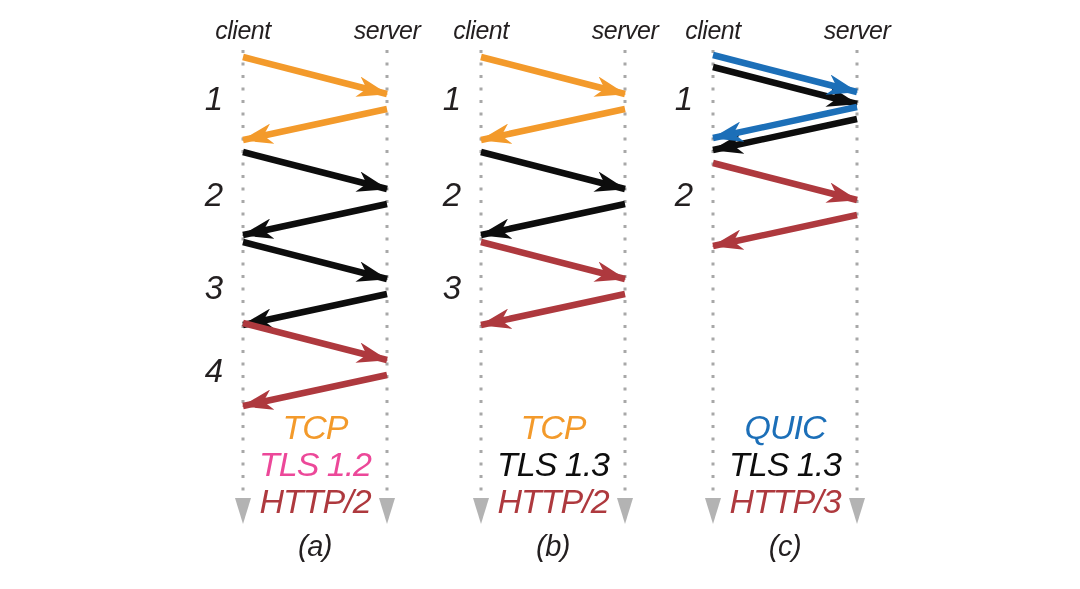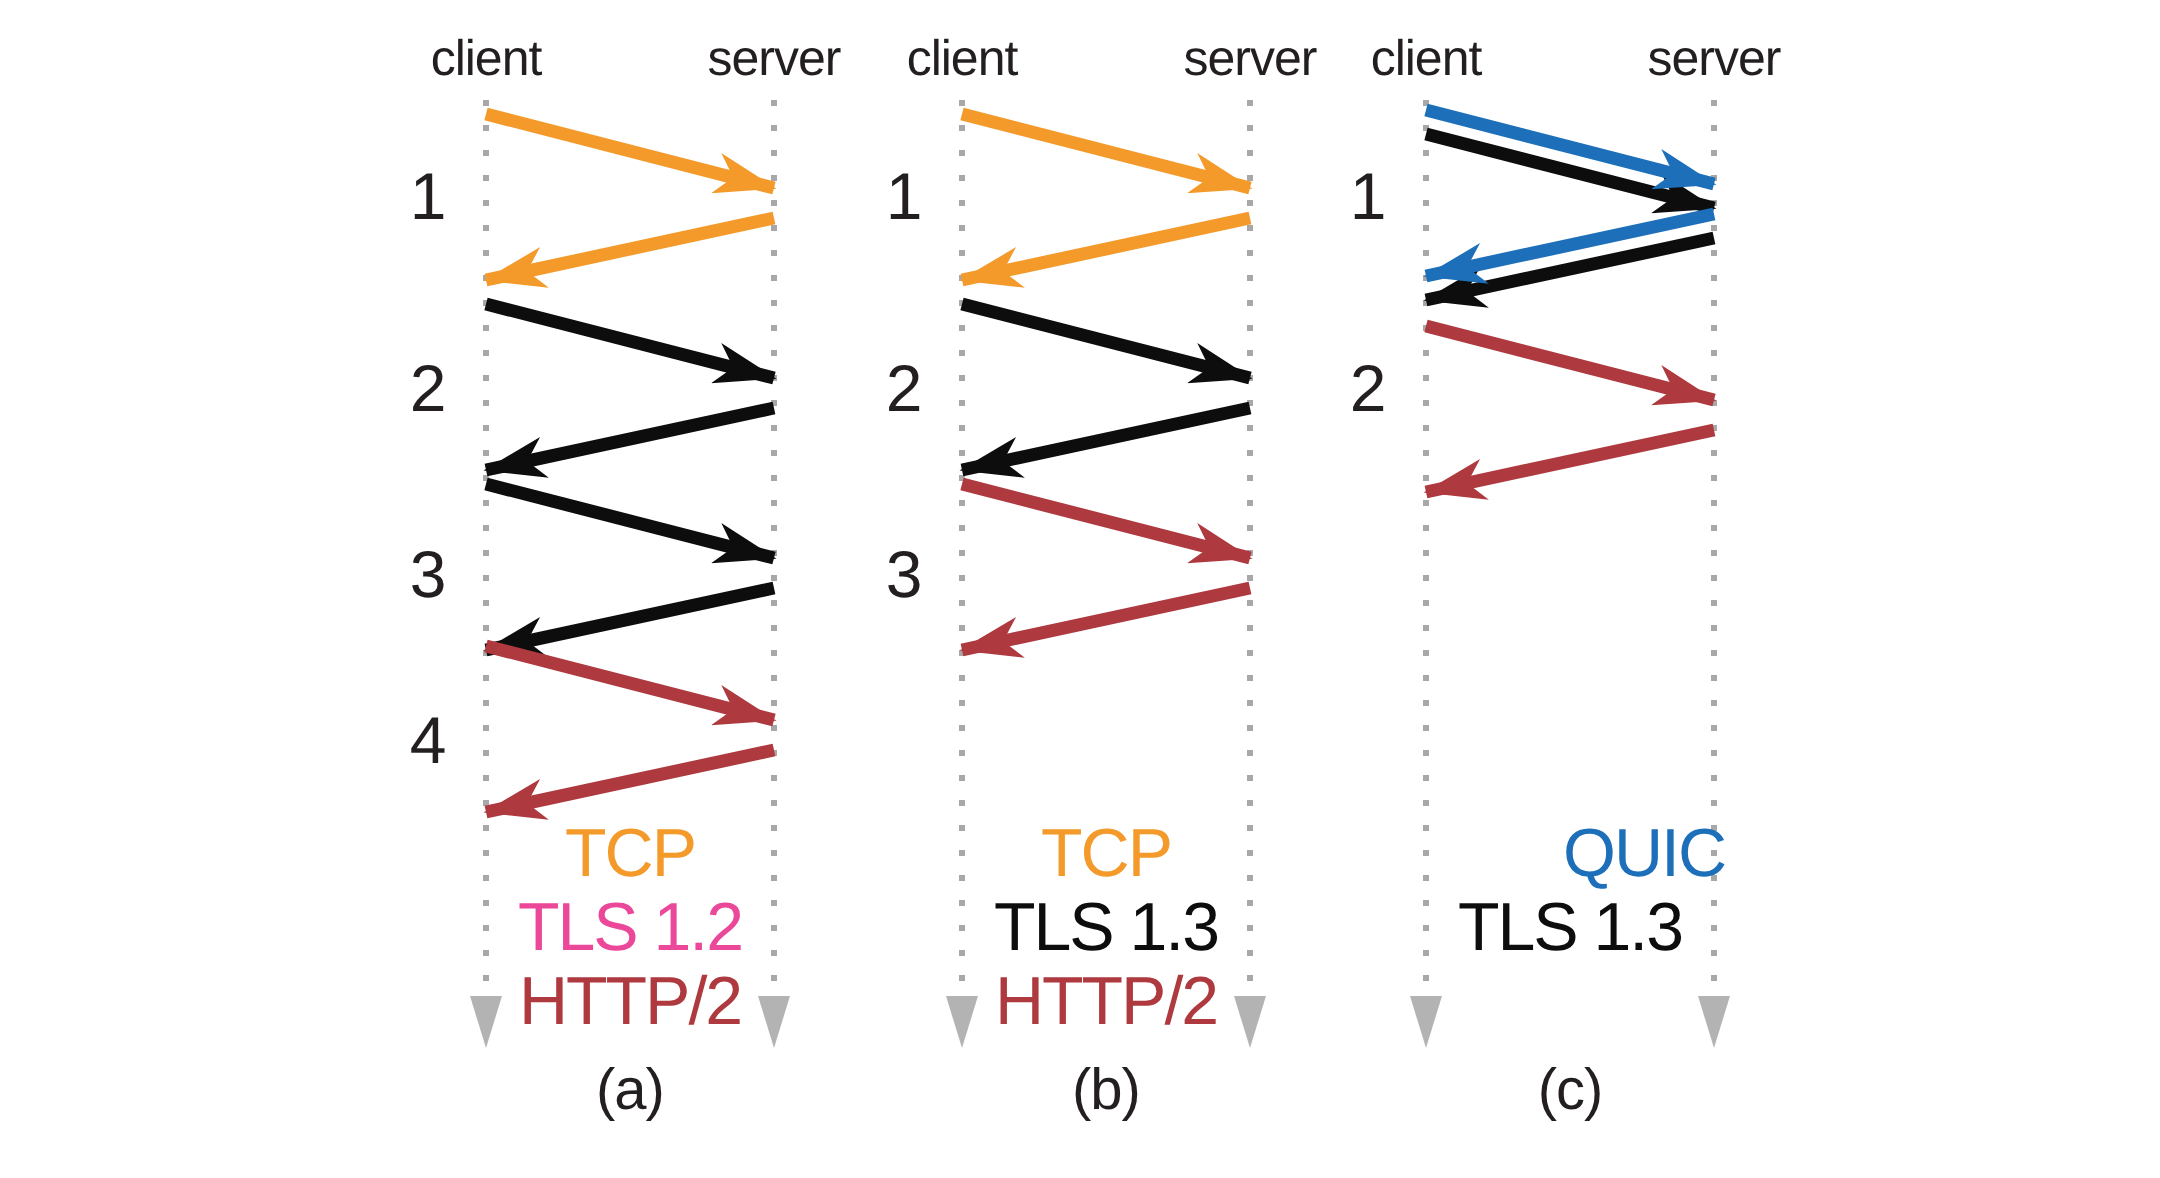--- a/index.html
+++ b/index.html
@@ -6,21 +6,21 @@
   html, body { background: #ffffff; }
   .figure {
     position: relative;
     width: 1080px;
     height: 589px;
     overflow: hidden;
     font-family: "Liberation Sans", sans-serif;
     color: #231f20;
   }
   .figure > svg { position: absolute; left: 0; top: 0; }
-  .panel-group { position: absolute; left: 0; top: 0; width: 100%; height: 100%; pointer-events: none; }
+  .panel-group { position: absolute; left: 0; top: 0; width: 100%; height: 100%; pointer-events: none; font-style: italic; }
   .lbl {
     position: absolute;
     transform: translate(-50%, -50%);
     white-space: nowrap;
     color: #231f20;
     line-height: 1;
   }
   .hdr   { font-size: 25px; letter-spacing: -0.5px; }
   .num   { font-size: 33px; }
   .stack { font-size: 34px; letter-spacing: -1px; }
@@ -100,17 +100,18 @@
       <div class="lbl stack" style="left: 553px; top: 427px; color: rgb(243, 154, 43);">TCP</div>
       <div class="lbl stack" style="left: 553px; top: 464px; color: rgb(13, 13, 13);">TLS 1.3</div>
       <div class="lbl stack" style="left: 553px; top: 501px; color: rgb(174, 57, 62);">HTTP/2</div>
       <div class="lbl cap" style="left: 553px; top: 546px;">(b)</div>
     </div>
     <div class="panel-group">
       <div class="lbl hdr" style="left: 713px; top: 30px;">client</div>
       <div class="lbl hdr" style="left: 857px; top: 30px;">server</div>
       <div class="lbl num" style="left: 684px; top: 98px;">1</div>
       <div class="lbl num" style="left: 684px; top: 194px;">2</div>
-      <div class="lbl stack" style="left: 785px; top: 427px; color: rgb(28, 111, 184); margin-left: 37px;">QUIC</div>
+      <div class="lbl stack" style="left: 785px; top: 427px; color: rgb(28, 111, 184);">QUIC</div>
       <div class="lbl stack" style="left: 785px; top: 464px; color: rgb(13, 13, 13);">TLS 1.3</div>
+      <div class="lbl stack" style="left: 785px; top: 501px; color: rgb(174, 57, 62);">HTTP/3</div>
       <div class="lbl cap" style="left: 785px; top: 546px;">(c)</div>
     </div>
   </div>
 
 </body></html>

